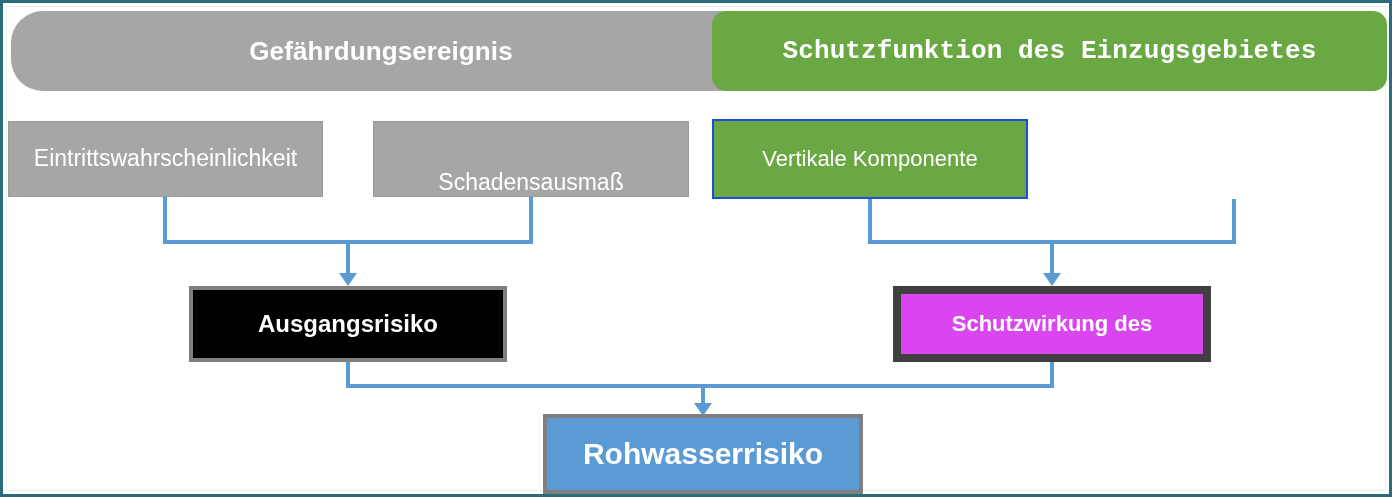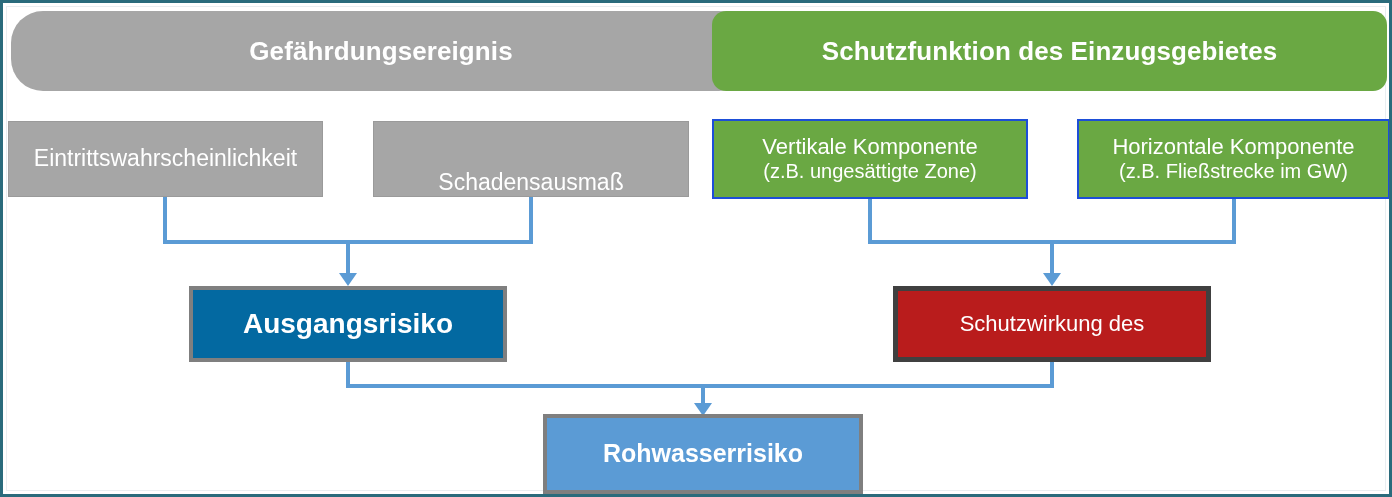--- a/index.html
+++ b/index.html
@@ -40,53 +40,53 @@
   }
 
   
   .header-pill{
     border-radius:14px;
     font-weight:bold;
     font-size:26px;
     letter-spacing:.1px;
   }
   .gray-pill{ background:#a6a6a6; }
-  .green-pill{ background:#6aa843; }
+  .green-pill{ background:#6aa843;font-family:Liberation Mono, monospace; }
 
   
   .flat-gray{
     background:#a6a6a6;
     border:1px solid #9a9a9a;
     font-size:23px;
   }
   .flat-green{
     background:#6aa843;
     border:2px solid #1d4ed8;
     font-size:22px;
   }
   .sub-line{ font-size:20px; }
 
   
   .thick-gray{
-    background:#0369a1;
+    background:#000000;
     border:4px solid #7f7f7f;
     font-weight:bold;
-    font-size:28px;
+    font-size:24px;
   }
   .thick-green{
-    background:#b91c1c;
-    border:5px solid #404040;
-    font-weight:normal;
+    background:#d946ef;
+    border:8px solid #404040;
+    font-weight:bold;
     font-size:22px;
   }
   .thick-blue{
     background:#5b9bd5;
     border:4px solid #7f7f7f;
     font-weight:bold;
-    font-size:25px;
+    font-size:30px;
   }
 
   
   .conn{
     position:absolute;
     background:#5b9bd5;
   }
   .v-line{ width:4px; }
   .h-line{ height:4px; }
   .arrow-head{
@@ -114,27 +114,22 @@
   <div class="node flat-gray" style="left:5px; top:118px; width:315px; height:76px;">
     <span>Eintrittswahrscheinlichkeit</span>
   </div>
 
   <div class="node flat-gray" style="left:370px; top:118px; width:316px; height:76px;justify-content:flex-end;">
     <span>Schadensausmaß</span>
   </div>
 
   <div class="node flat-green" style="left:709px; top:116px; width:316px; height:80px;">
     <span>Vertikale Komponente</span>
-    <span class="sub-line">(z.B. ungesättigte Zone)</span>
   </div>
 
-  <div class="node flat-green" style="left:1074px; top:116px; width:313px; height:80px;">
-    <span>Horizontale Komponente</span>
-    <span class="sub-line">(z.B. Fließstrecke im GW)</span>
-  </div>
 
   <div class="conn v-line" style="left:160px; top:194px; height:47px;"></div>
   <div class="conn v-line" style="left:526px; top:194px; height:47px;"></div>
   <div class="conn h-line" style="left:160px; top:237px; width:370px;"></div>
   <div class="conn v-line" style="left:343px; top:237px; height:36px;"></div>
   <div class="arrow-head" style="left:336px; top:270px;"></div>
 
   <div class="conn v-line" style="left:865px; top:196px; height:45px;"></div>
   <div class="conn v-line" style="left:1229px; top:196px; height:45px;"></div>
   <div class="conn h-line" style="left:865px; top:237px; width:368px;"></div>

